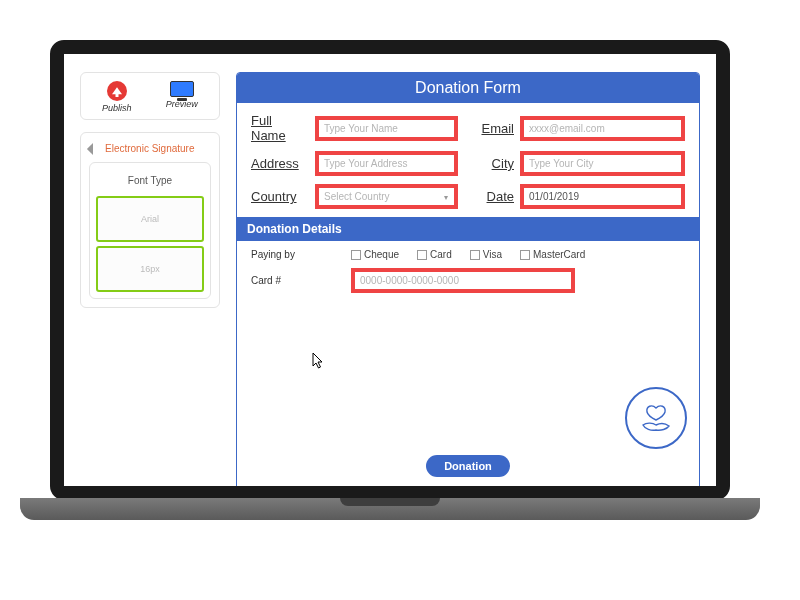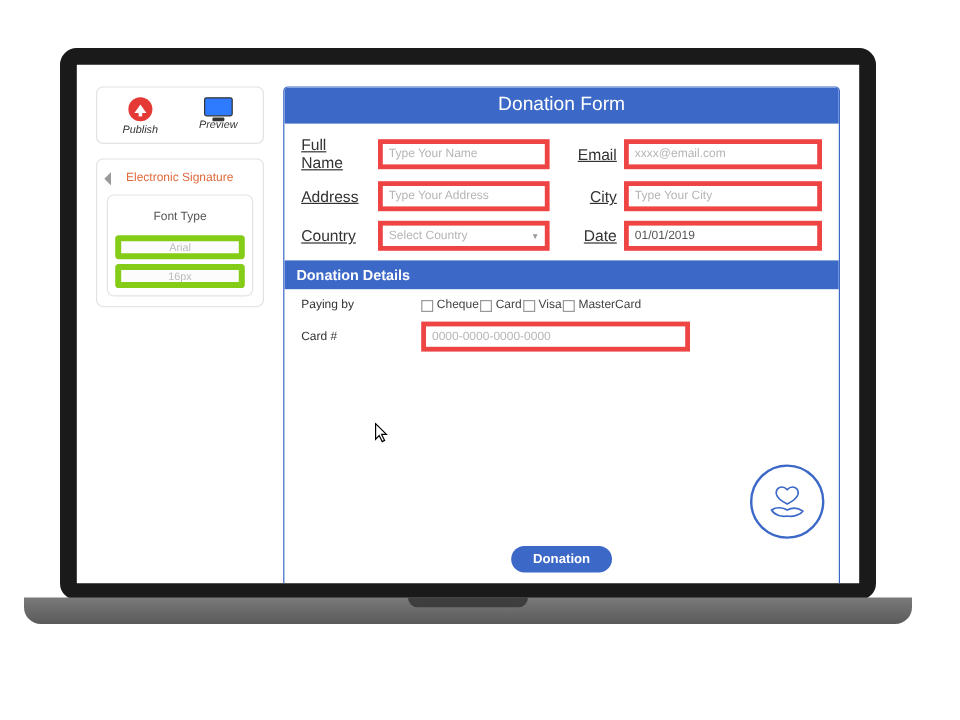--- a/index.html
+++ b/index.html
@@ -145,26 +145,26 @@
       border-radius:6px;
       padding: 6px;
     }
     .inner-label {
       text-align:center;
       font-size:10px;
       color:#555;
       padding: 6px 0;
     }
     .pill {
-      border:5px solid #84cc16;
+      border:2px solid #84cc16;
       border-radius:3px;
       text-align:center;
       font-size:9px;
       color:#bbb;
-      padding: 0 0;
+      padding: 16px 0;
       margin-top:4px;
       background:#fcfcfc;
     }
     
     .form-panel {
       flex:1;
       border:1px solid #3c68c7;
       border-radius:4px;
       display:flex;
       flex-direction:column;
@@ -231,21 +231,21 @@
       padding: 5px 10px;
       margin: 0 -14px;
     }
     .detail-row {
       display:flex;
       align-items:center;
       gap:10px;
       font-size:10px;
     }
     .detail-row label { width:90px; color:#333; }
-    .checks { display:flex; gap:1px; align-items:center; }
+    .checks { display:flex; gap:18px; align-items:center; }
     .chk { display:flex; align-items:center; gap:3px; font-size:10px; color:#444; }
     .chk-box { width:10px; height:10px; border:1px solid #999; background:#fff; display:inline-block; }
     .sig-line label { font-size:10px; color:#333; }
     .hand-logo {
       position:absolute;
       right:12px;
       bottom:42px;
       width:62px; height:62px;
       border:2px solid #3c68c7;
       border-radius:50%;

